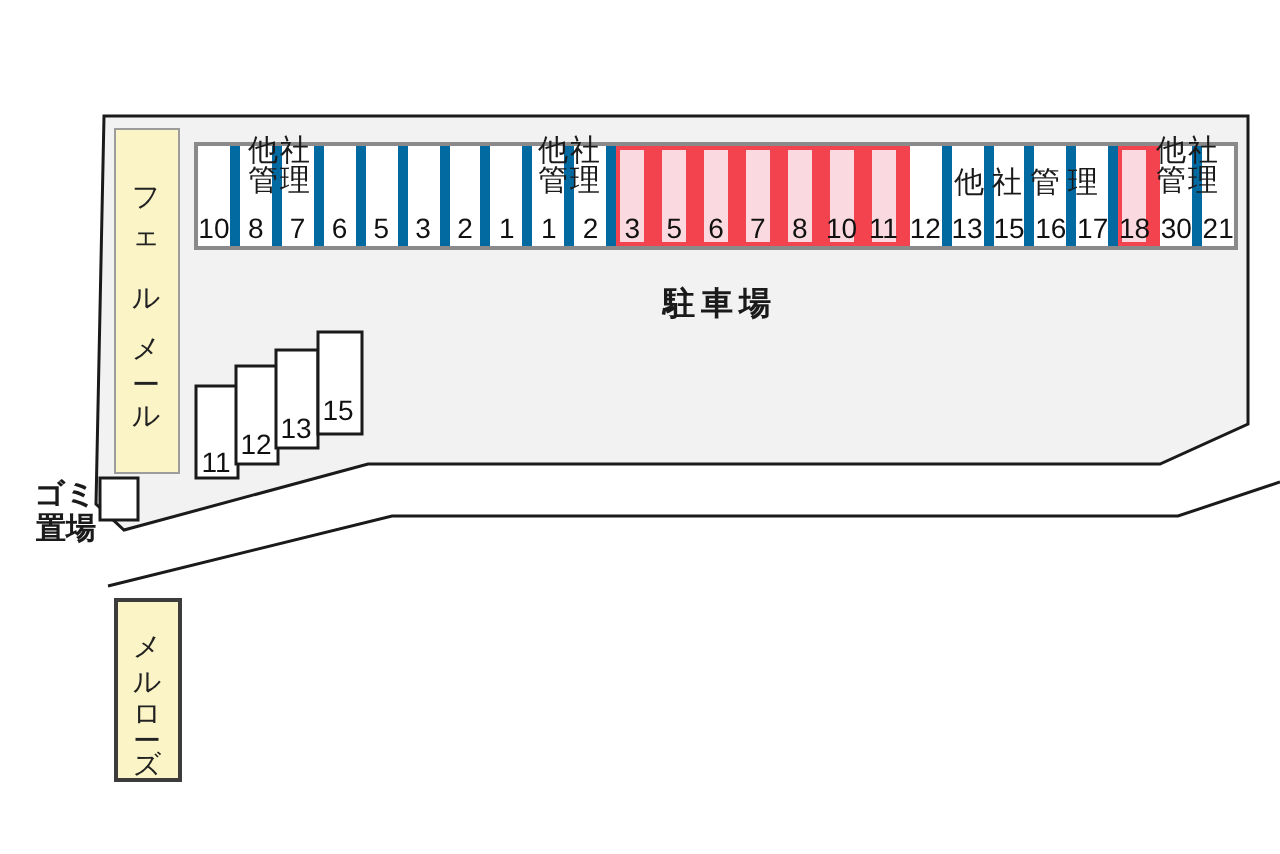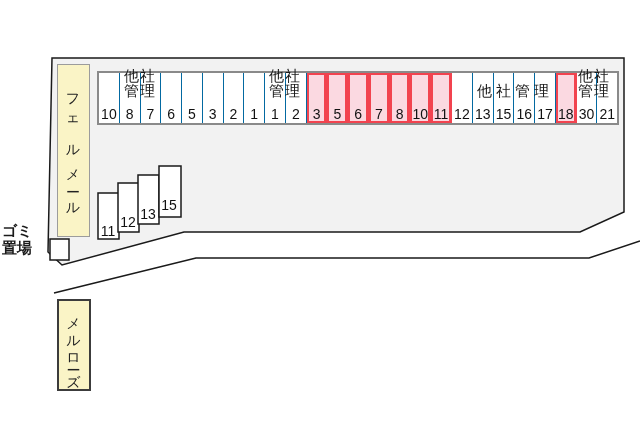--- a/index.html
+++ b/index.html
@@ -9,21 +9,21 @@
   }
   .scene svg.bg{position:absolute;left:0;top:0;}
   
   .row-outer{
     position:absolute;left:97px;top:71px;width:518px;height:50px;
     border:2px solid #8a8a8a;box-sizing:content-box;background:#1a1a1a;
   }
   .row{display:flex;width:100%;height:100%;}
   .spot{
     flex:1 1 0;position:relative;background:#ffffff;
-    border-right:1px solid #0369a1;
+    border-right:5px solid #0369a1;
   }
   .spot:last-child{border-right:none;}
   .spot.hl{
     background:#fbd9e1;
     box-shadow:inset 0 0 0 2px #f2434f;
     border-right-color:#f2434f;
   }
   .spot .no{
     position:absolute;left:-3px;right:-3px;bottom:1px;
     text-align:center;font-size:14px;line-height:15px;color:#111;
@@ -58,21 +58,21 @@
   .bldg .vtxt{
     writing-mode:vertical-rl;text-orientation:upright;
     font-size:14px;white-space:nowrap;color:#222;
   }
   .bldg.fermeer{left:57px;top:64px;width:31px;height:171px;border:1px solid #9c9c9c;}
   .bldg.fermeer .vtxt{letter-spacing:9px;}
   .bldg.melrose{left:57px;top:299px;width:30px;height:88px;border:2px solid #3c3c3c;}
   .bldg.melrose .vtxt{letter-spacing:2px;}
   
   .garbage-label{
-    position:absolute;left:2px;top:222px;width:46px;text-align:left;
+    position:absolute;left:2px;top:239px;width:46px;text-align:right;
     font-size:15px;line-height:17px;font-weight:bold;
   }
 </style>
 </head>
 <body>
 
 <div class="scene">
 
   <svg class="bg" width="640" height="427" viewBox="0 0 640 427">
 
@@ -181,20 +181,21 @@
   <div class="grp2 b">
     <div>他社</div>
     <div>管理</div>
   </div>
   <div class="grp1">他社管理</div>
   <div class="grp2 d">
     <div>他社</div>
     <div>管理</div>
   </div>
 
+  <div class="area-label">駐車場</div>
 
   <div class="stair-no s0">11</div>
   <div class="stair-no s1">12</div>
   <div class="stair-no s2">13</div>
   <div class="stair-no s3">15</div>
 
   <div class="bldg fermeer">
     <span class="vtxt">フェルメール</span>
   </div>
   <div class="bldg melrose">

